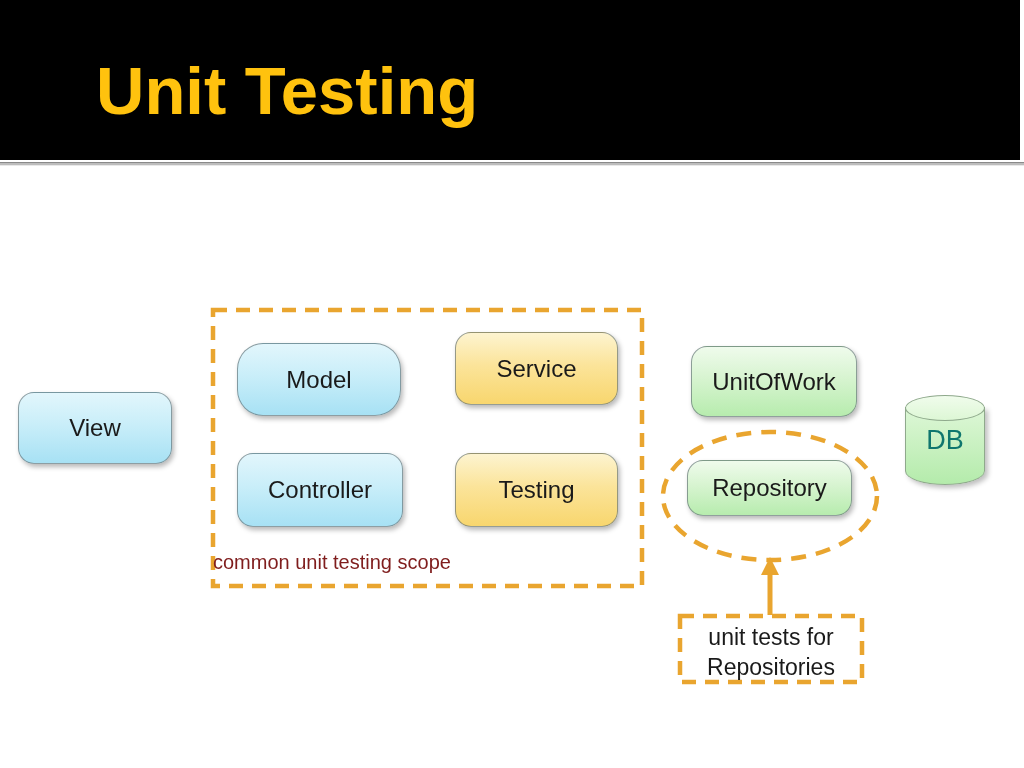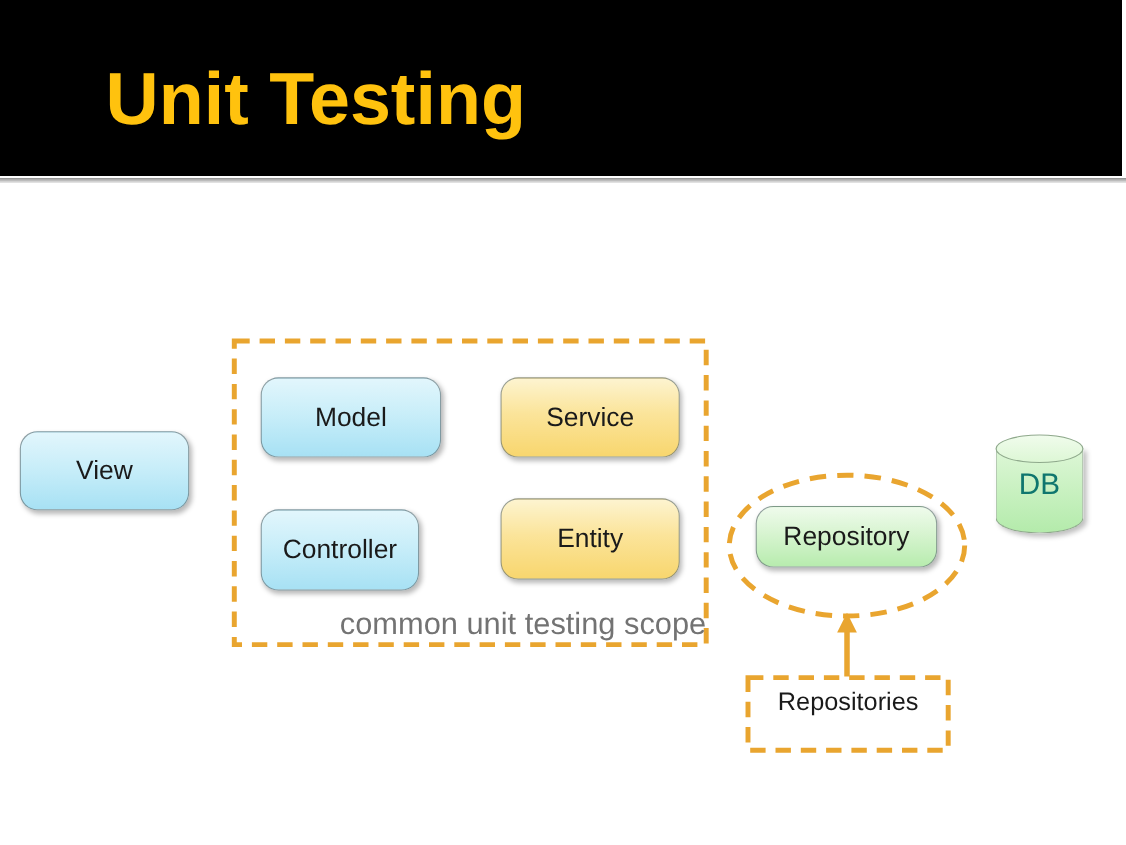--- a/index.html
+++ b/index.html
@@ -50,23 +50,23 @@
     align-items: center;
     justify-content: center;
     font-size: 24px;
     color: #1a1a1a;
   }
   .node.blue   { background: linear-gradient(180deg, #e2f6fc 0%, #c9eef9 45%, #a7e1f4 100%); }
   .node.orange { background: linear-gradient(180deg, #fdf4d0 0%, #fbe49a 45%, #f8d66e 100%); }
   .node.green  { background: linear-gradient(180deg, #effbec 0%, #d7f4d0 45%, #b7ecae 100%); }
 
   .node-view       { left: 18px;  top: 392px; width: 154px; height: 72px; }
-  .node-model      { left: 237px; top: 343px; width: 164px; height: 73px; }
-  .node-service    { left: 455px; top: 343px; width: 163px; height: 73px; }
-  .node-controller { left: 237px; top: 463px; width: 144px; height: 74px; justify-content: center; }
+  .node-model      { left: 237px; top: 343px; width: 164px; height: 73px; border-radius: 26px; }
+  .node-service    { left: 455px; top: 332px; width: 163px; height: 73px; }
+  .node-controller { left: 237px; top: 453px; width: 166px; height: 74px; justify-content: center; }
   .node-entity     { left: 455px; top: 453px; width: 163px; height: 74px; }
   .node-unitofwork { left: 691px; top: 346px; width: 166px; height: 71px; }
   .node-repository { left: 687px; top: 460px; width: 165px; height: 56px; }
 
   
   .db-cyl {
     position: absolute;
     left: 905px; top: 395px;
     width: 80px; height: 92px;
   }
@@ -104,23 +104,23 @@
     left: 0; top: 0;
     width: 1024px; height: 768px;
     pointer-events: none;
   }
 
   
   .scope-caption {
     position: absolute;
     left: 213px; top: 551px;
     width: 429px;
-    text-align: right;
-    font-size: 28px;
-    color: #737373;
+    text-align: left;
+    font-size: 20px;
+    color: #7f1d1d;
   }
   .callout-caption {
     position: absolute;
     left: 678px; top: 622px;
     width: 186px;
     text-align: center;
     font-size: 23px;
     line-height: 30px;
     color: #1a1a1a;
   }
@@ -150,30 +150,34 @@
   <div class="node blue node-model">
     <span>Model</span>
   </div>
   <div class="node orange node-service">
     <span>Service</span>
   </div>
   <div class="node blue node-controller">
     <span>Controller</span>
   </div>
   <div class="node orange node-entity">
-    <span>Entity</span>
+    <span>Testing</span>
+  </div>
+  <div class="node green node-unitofwork">
+    <span>UnitOfWork</span>
   </div>
   <div class="node green node-repository">
     <span>Repository</span>
   </div>
 
   <div class="db-cyl">
     <div class="cyl-body"></div>
     <div class="cyl-top"></div>
     <div class="cyl-label">DB</div>
   </div>
 
   <div class="scope-caption">common unit testing scope</div>
   <div class="callout-caption">
+    <span>unit tests for</span>
     <span>Repositories</span>
   </div>
 
 </div>
 
 </body></html>

